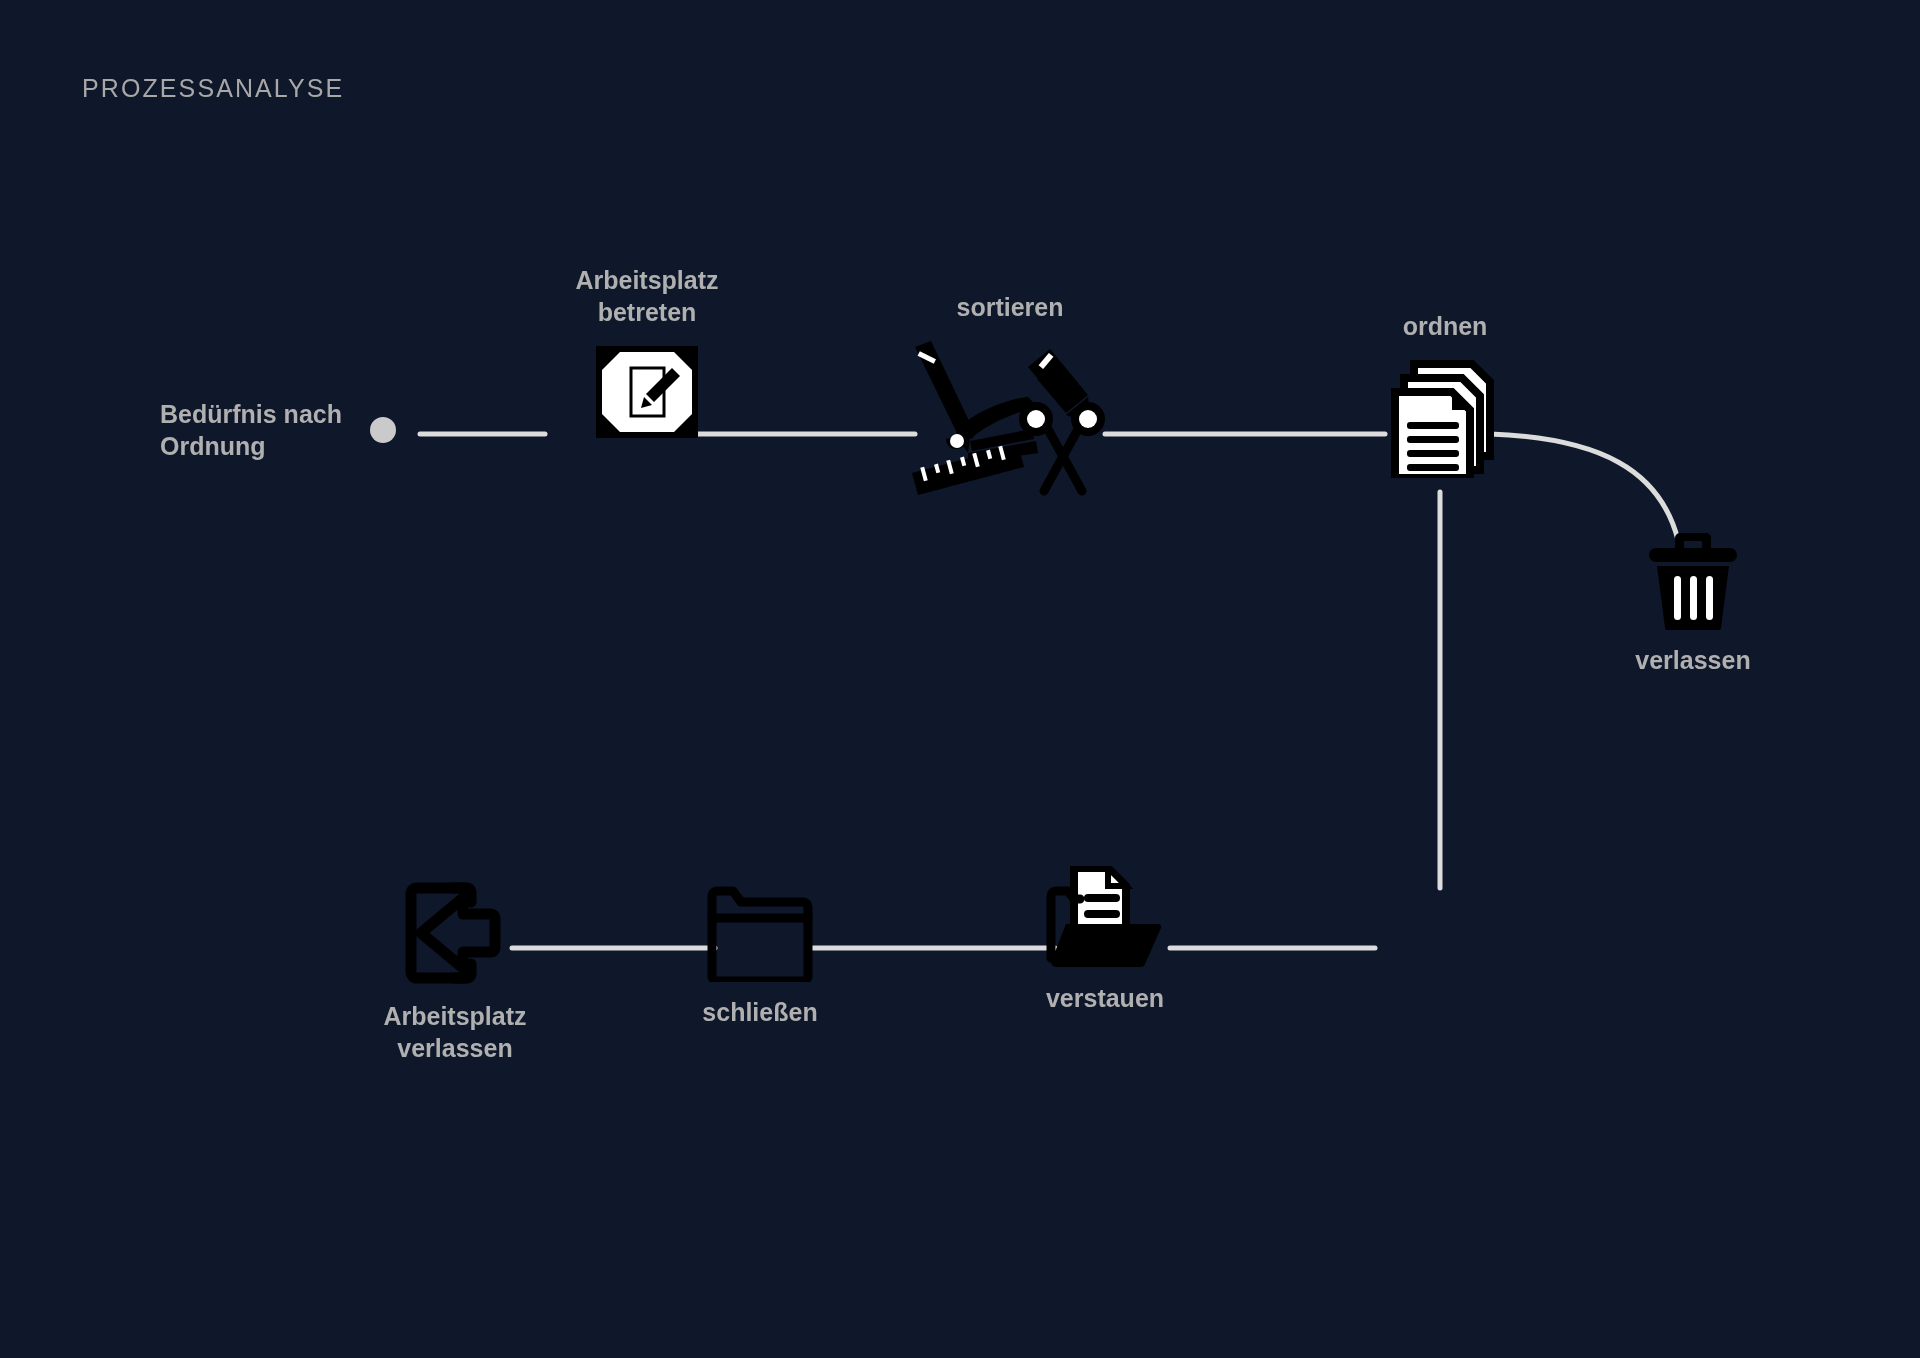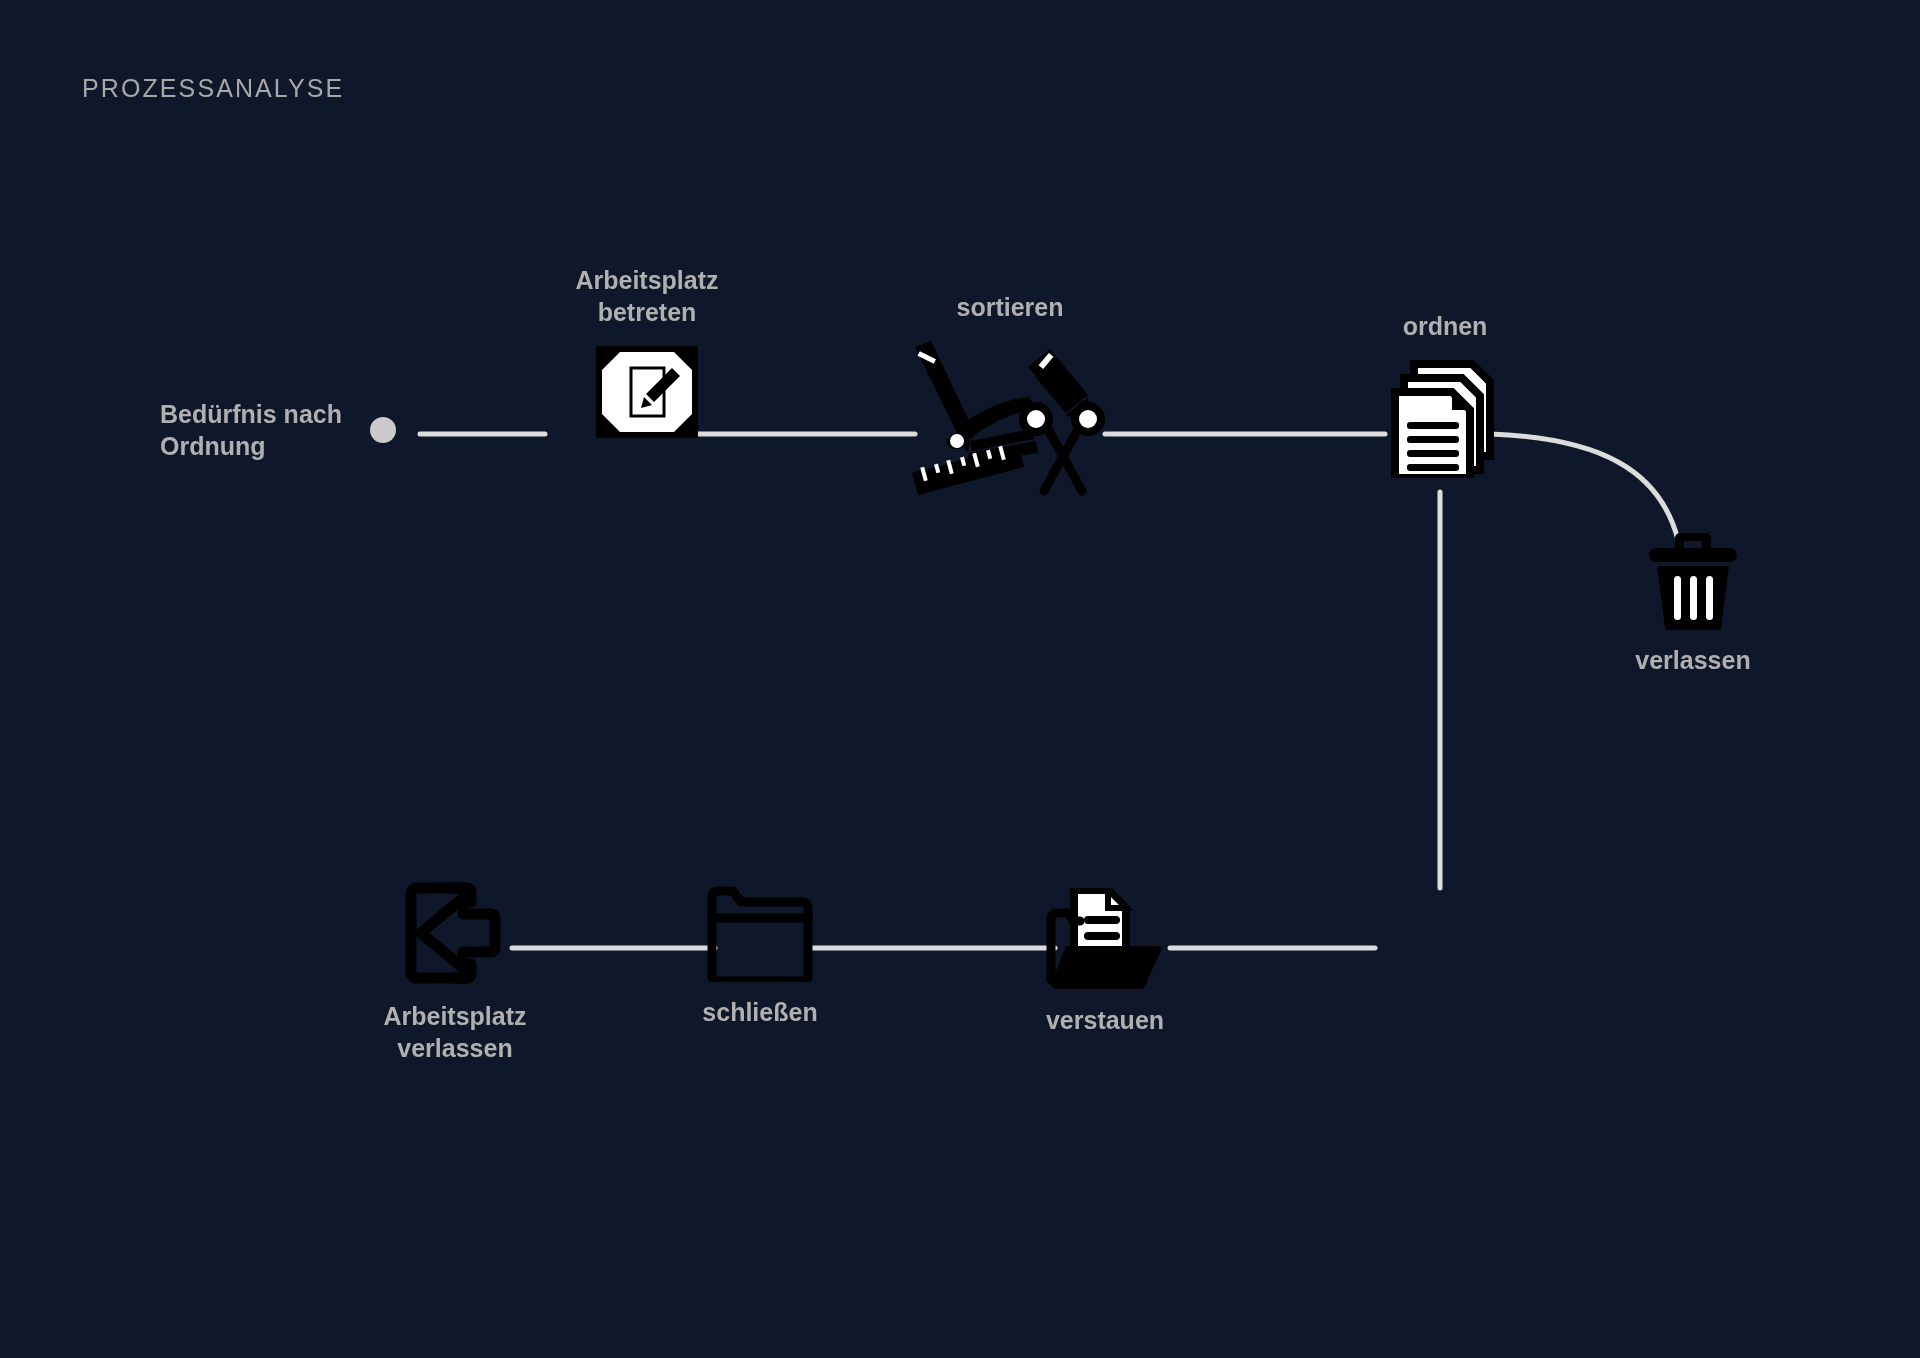--- a/index.html
+++ b/index.html
@@ -79,21 +79,21 @@
 
   
   #node-betreten  { left: 542px;  top: 264px;  width: 210px; }
   #node-sortieren { left: 880px;  top: 291px;  width: 260px; }
   #node-ordnen    { left: 1330px; top: 310px;  width: 230px; }
   #node-entsorgen { left: 1578px; top: 530px;  width: 230px; }
 
   
   #node-verlassen { left: 330px;  top: 880px;  width: 250px; }
   #node-schliessen{ left: 640px;  top: 880px;  width: 240px; }
-  #node-verstauen { left: 980px;  top: 888px;  width: 250px; }
+  #node-verstauen { left: 980px;  top: 866px;  width: 250px; }
   #node-oeffnen   { left: 1320px; top: 880px;  width: 240px; }
 
   .node.label-top .node-label   { margin-bottom: 18px; }
   .node.label-below .node-label { margin-top: 14px; }
 </style>
 </head>
 <body>
 
 <div id="canvas">
 

